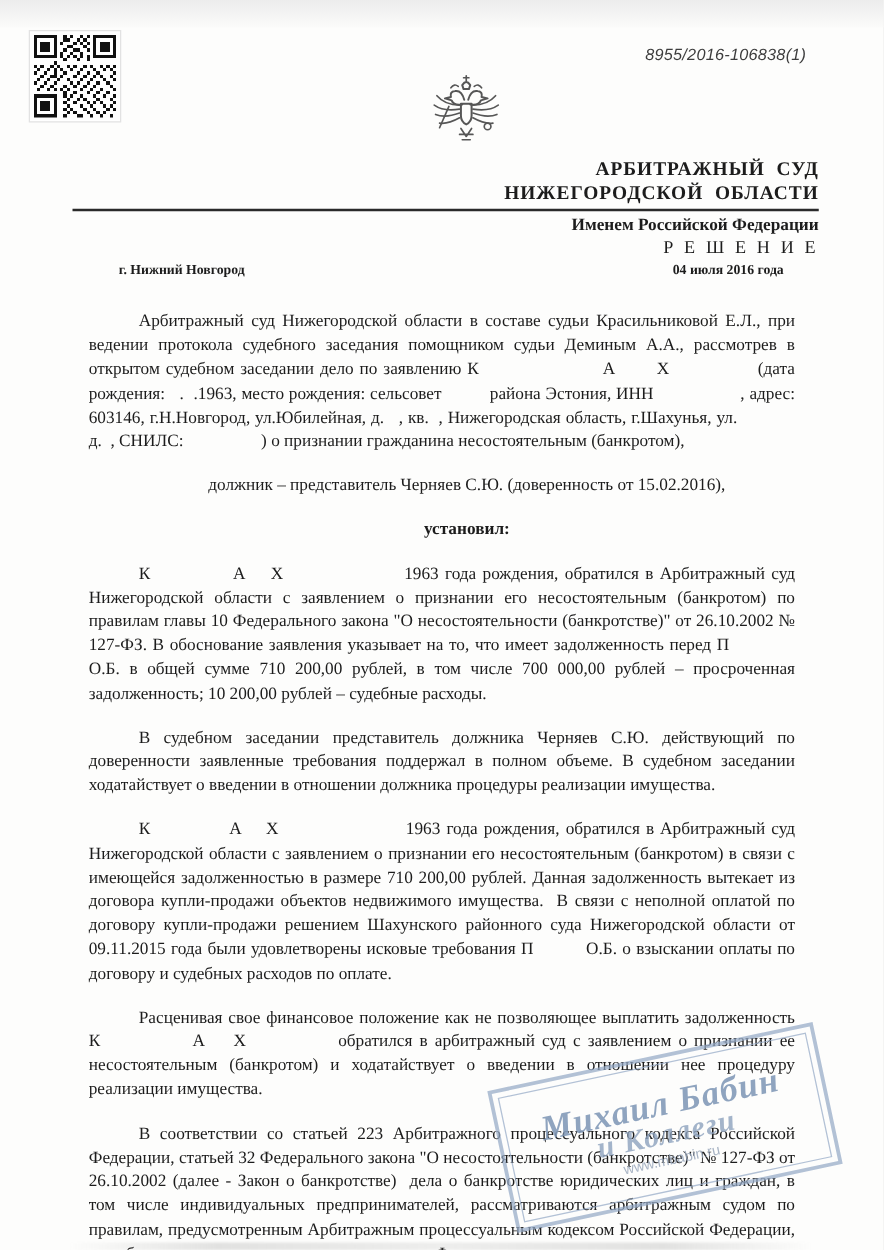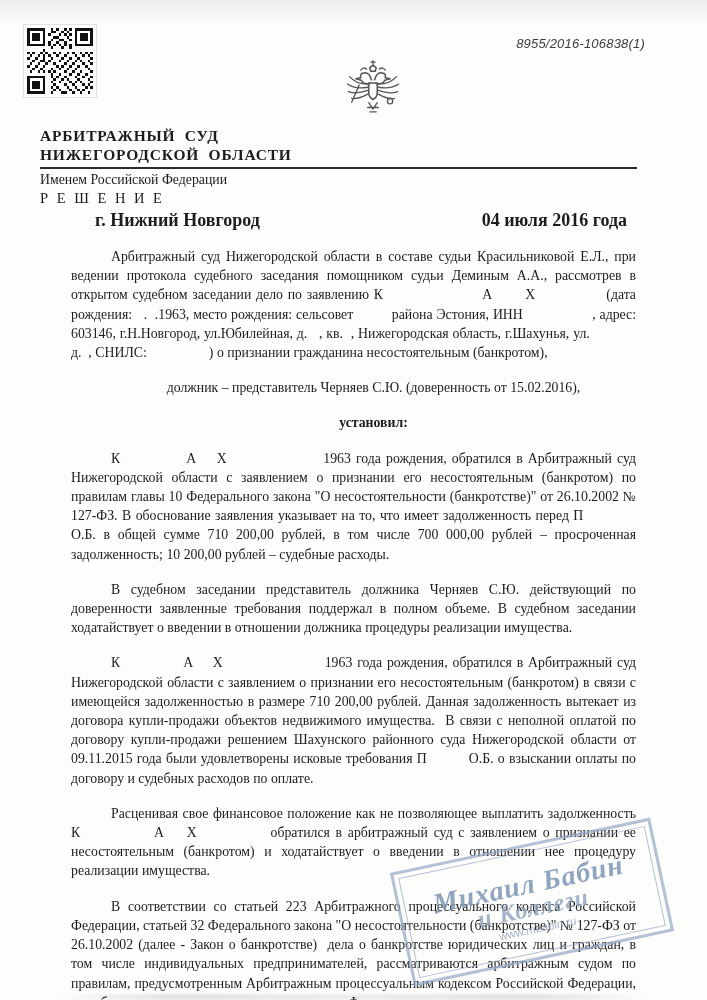--- a/index.html
+++ b/index.html
@@ -9,29 +9,29 @@
     font-family:"Liberation Serif","DejaVu Serif",serif;color:#1c1c1c;
   }
   .topband{position:absolute;top:0;left:0;width:707px;height:22px;
     background:linear-gradient(#ececec,#fbfbfa);}
   .qr-box{position:absolute;left:24px;top:25px;width:72px;height:72px;background:#fff;
     padding:3px;box-sizing:border-box;box-shadow:0 0 0 1px #e2e2e2;}
   .stamp-number{position:absolute;top:36px;right:62px;
     font-family:"Liberation Sans","DejaVu Sans",sans-serif;
     font-size:13px;color:#3d3d3d;letter-spacing:.2px;font-style:italic;}
   .eagle{position:absolute;left:341px;top:56px;}
-  .header-block{position:absolute;top:126px;left:40px;width:597px;text-align:left;}
+  .header-block{position:absolute;top:126px;left:58px;width:597px;text-align:right;}
   .court-line{font-weight:bold;font-size:15.5px;line-height:19px;letter-spacing:.8px;}
   .header-rule{border:none;border-top:2px solid #2a2a2a;margin:3px 0 2px 0;height:0;}
-  .in-name{font-weight:normal;font-size:13.8px;line-height:18px;}
+  .in-name{font-weight:bold;font-size:13.8px;line-height:18px;}
   .decision-title{font-weight:normal;font-size:14.5px;line-height:18px;letter-spacing:2.5px;}
   .case-number{font-weight:bold;font-size:14.5px;line-height:19px;}
   .meta-row{position:absolute;top:210px;left:55px;width:597px;box-sizing:border-box;
     display:flex;justify-content:space-between;padding:0 25px 0 40px;
-    font-weight:bold;font-size:18px;}
+    font-weight:bold;font-size:11px;}
   .body-block{position:absolute;top:231px;left:55px;width:597px;
     font-size:13.8px;line-height:19.2px;text-align:justify;}
   .body-block p{margin:16px;text-indent:40px;}
   .participation-heading{font-weight:bold;text-indent:40px;margin:0;}
   .participation-line{margin:0;text-indent:40px;text-align:center;}
   .ustanovil-heading{font-weight:bold;text-align:center;text-indent:0;margin:0;}
   .watermark{
     position:absolute;left:399px;top:844px;width:266px;height:116px;
     transform:rotate(-12deg);transform-origin:50% 50%;
     border:3px solid rgba(148,169,198,.72);padding:4px;box-sizing:border-box;

